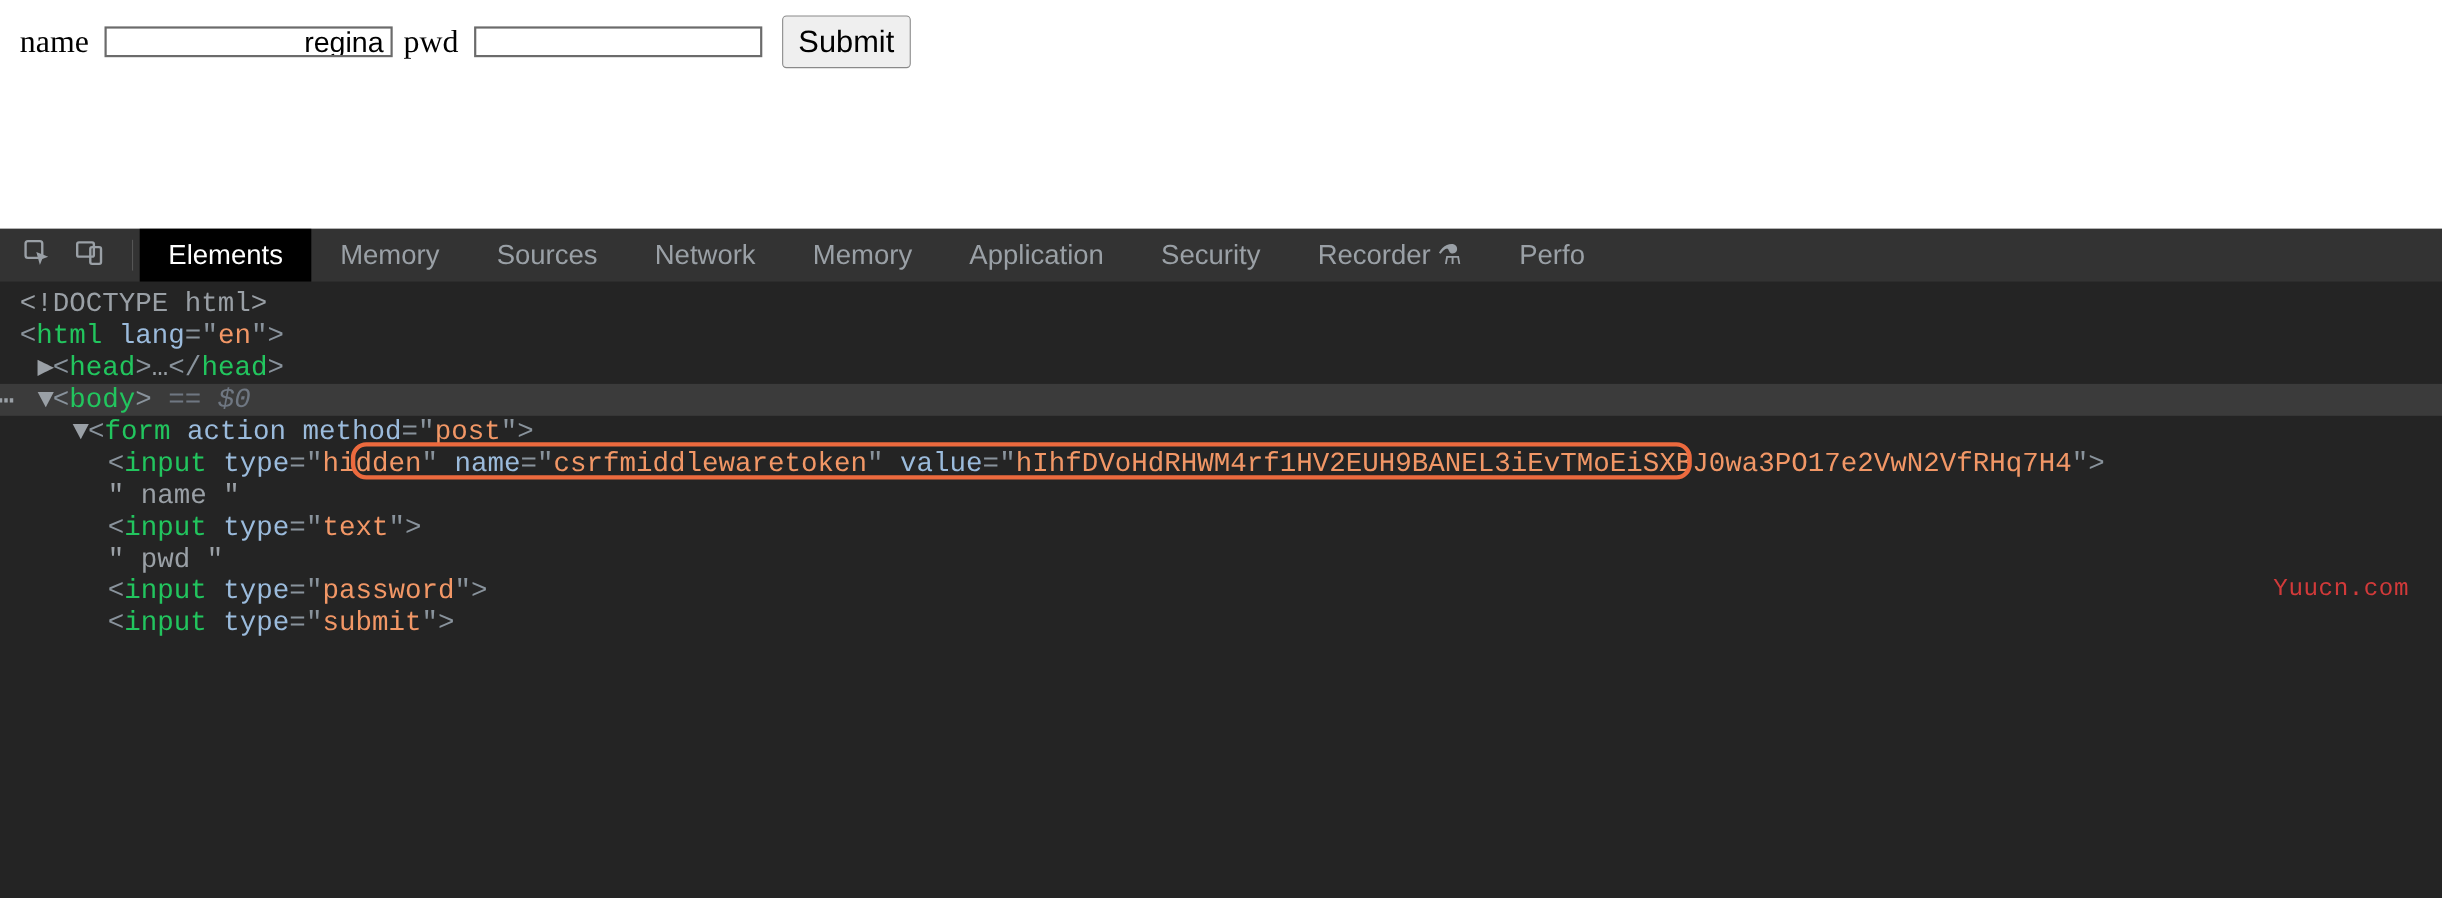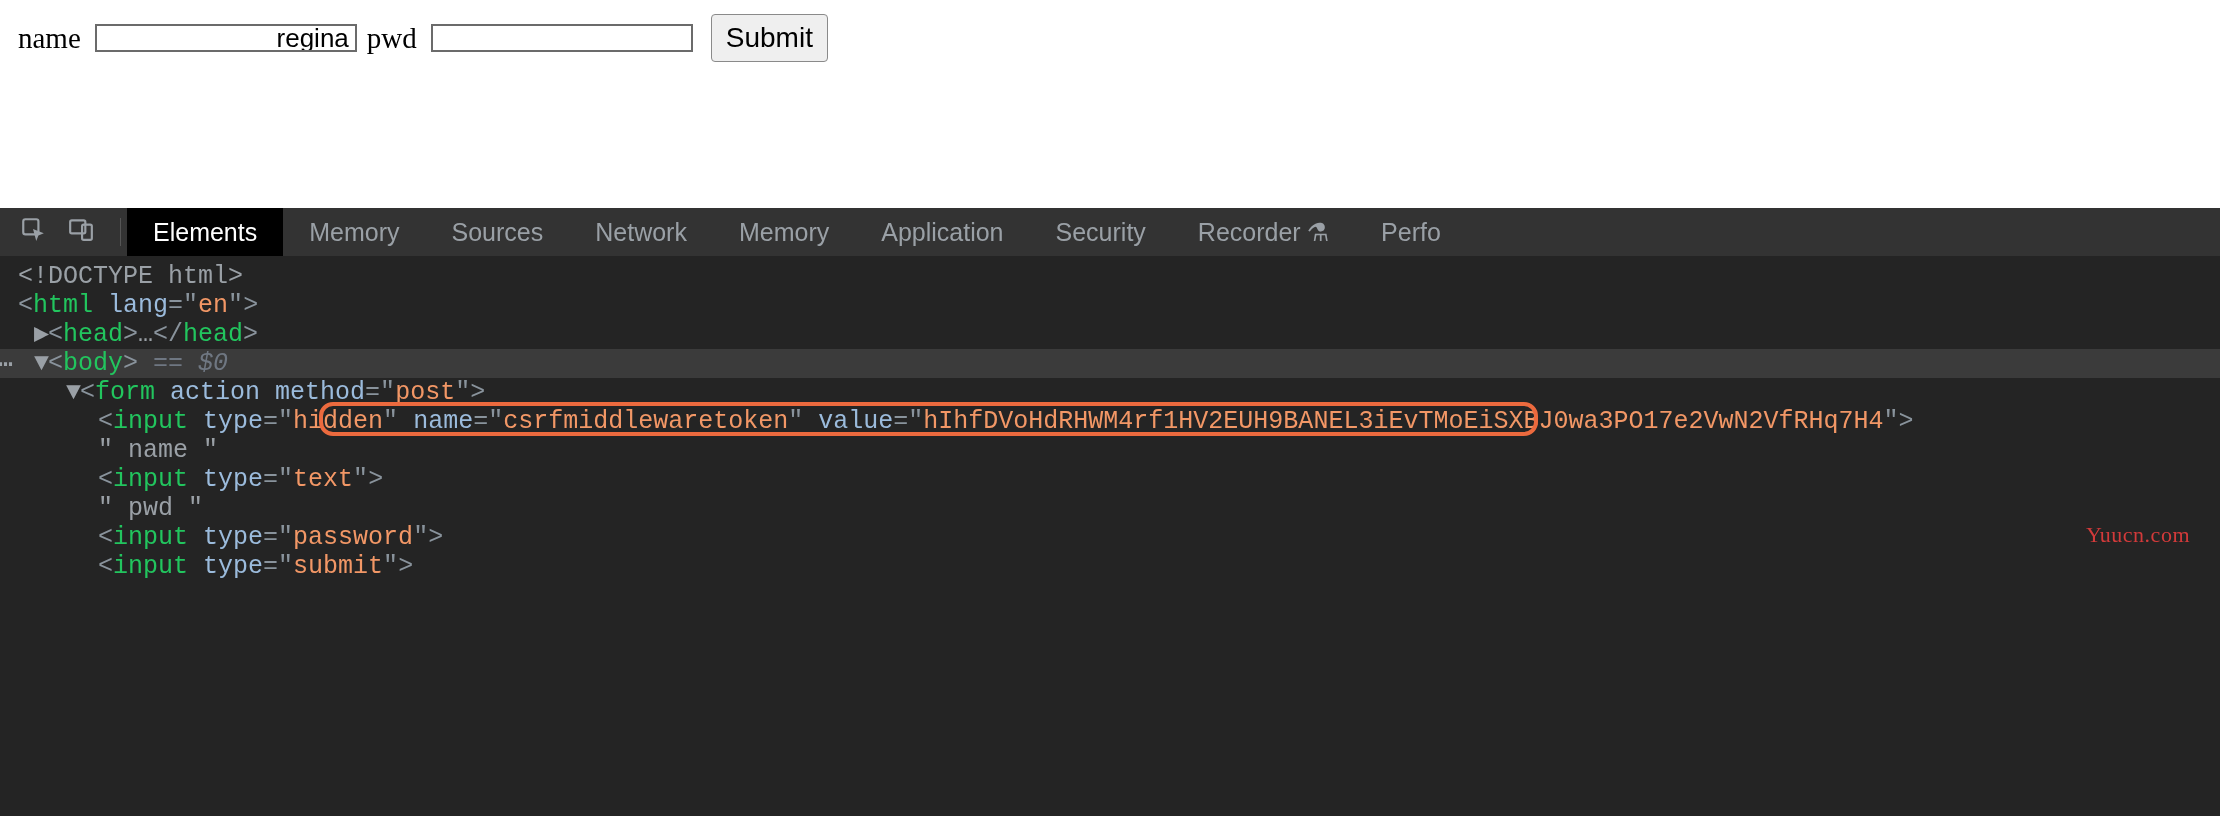--- a/index.html
+++ b/index.html
@@ -22,21 +22,21 @@
   .tag { color: #22c55e; }
   .attr { color: #9bbbdc; }
   .val { color: #f29766; text-align: center; }
   .punct { color: #89939c; }
   .gray { color: #9aa0a6; }
   .faint { color: #6f7782; font-style: italic; }
   .caret { color: #9aa0a6; display:inline-block; width: 14px; }
   .body-row { background: #3b3b3b; display: block; margin-left: -18px; padding-left: 18px; position: relative; }
   .body-row .dots { position: absolute; left: -2px; top: 2px; color: #9aa0a6; font-size: 25px; }
   .hl { position: absolute; border: 4px solid #ec6a3e; border-radius: 14px; pointer-events: none; }
-  .watermark { position: absolute; right: 30px; bottom: 268px; color: #d23a3a; font-family: Liberation Serif, serif; font-size: 22px; letter-spacing: 0.5px; }
+  .watermark { position: absolute; right: 30px; bottom: 268px; color: #d23a3a; font-family: Liberation Mono, monospace; font-size: 22px; letter-spacing: 0.5px; }
   .ind1 { padding-left: 16px; }
   .ind2 { padding-left: 48px; }
   .ind3 { padding-left: 80px; }
 </style>
 </head>
 <body>
 
 <div class="page-top">
   <label>name</label>
   <input class="txt-input" type="text" value="regina" style="">

